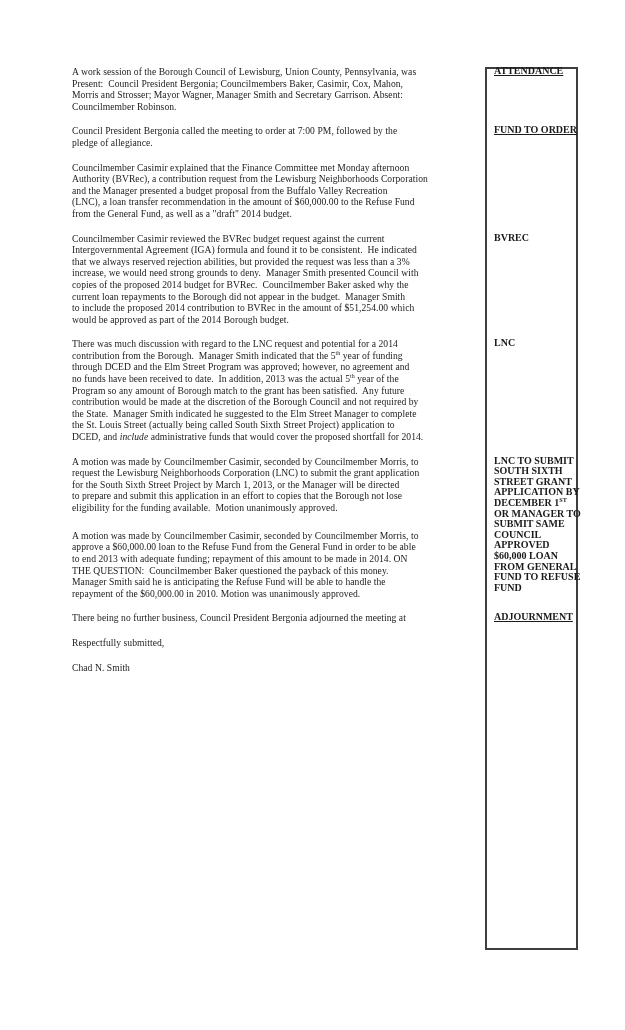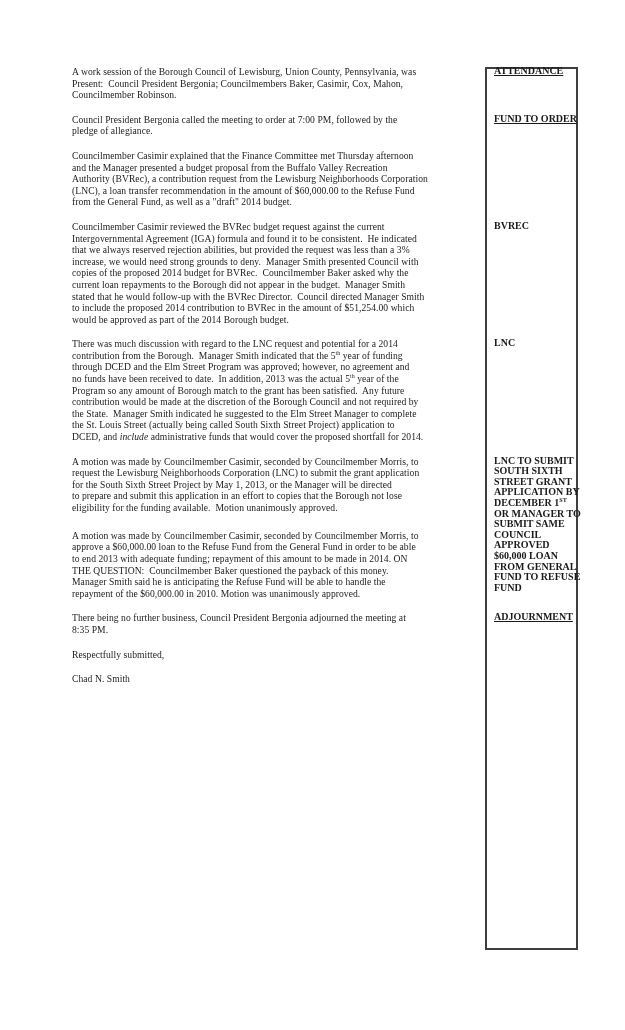--- a/index.html
+++ b/index.html
@@ -38,54 +38,54 @@
 </head>
 <body>
 
 <div class="page">
   <div class="margin-box"></div>
   <div class="doc" id="doc-rows">
       <div class="row">
         <div class="para">
           <div class="line"><span>A work session of the Borough Council of Lewisburg, Union County, Pennsylvania, was</span></div>
           <div class="line"><span>Present:  Council President Bergonia; Councilmembers Baker, Casimir, Cox, Mahon,</span></div>
+          <div class="line"><span>Morris and Strosser; Mayor Wagner, Manager Smith and Secretary Garrison. Absent:</span></div>
           <div class="line"><span>Councilmember Robinson.</span></div>
         </div>
         <div class="note u">
           <div class="note-line"><span>ATTENDANCE</span></div>
         </div>
       </div>
       <div class="row">
         <div class="para">
           <div class="line"><span>Council President Bergonia called the meeting to order at 7:00 PM, followed by the</span></div>
           <div class="line"><span>pledge of allegiance.</span></div>
         </div>
         <div class="note u">
           <div class="note-line"><span>FUND TO ORDER</span></div>
         </div>
       </div>
       <div class="row">
         <div class="para">
-          <div class="line"><span>Councilmember Casimir explained that the Finance Committee met Thursday afternoon</span></div>
+          <div class="line"><span>Councilmember Casimir explained that the Finance Committee met Monday afternoon</span></div>
+          <div class="line"><span>Authority (BVRec), a contribution request from the Lewisburg Neighborhoods Corporation</span></div>
           <div class="line"><span>and the Manager presented a budget proposal from the Buffalo Valley Recreation</span></div>
-          <div class="line"><span>Authority (BVRec), a contribution request from the Lewisburg Neighborhoods Corporation</span></div>
           <div class="line"><span>(LNC), a loan transfer recommendation in the amount of $60,000.00 to the Refuse Fund</span></div>
           <div class="line"><span>from the General Fund, as well as a "draft" 2014 budget.</span></div>
         </div>
         <div class="note"></div>
       </div>
       <div class="row">
         <div class="para">
           <div class="line"><span>Councilmember Casimir reviewed the BVRec budget request against the current</span></div>
           <div class="line"><span>Intergovernmental Agreement (IGA) formula and found it to be consistent.  He indicated</span></div>
           <div class="line"><span>that we always reserved rejection abilities, but provided the request was less than a 3%</span></div>
           <div class="line"><span>increase, we would need strong grounds to deny.  Manager Smith presented Council with</span></div>
           <div class="line"><span>copies of the proposed 2014 budget for BVRec.  Councilmember Baker asked why the</span></div>
           <div class="line"><span>current loan repayments to the Borough did not appear in the budget.  Manager Smith</span></div>
-          <div class="line"><span>stated that he would follow-up with the BVRec Director.  Council directed Manager Smith</span></div>
           <div class="line"><span>to include the proposed 2014 contribution to BVRec in the amount of $51,254.00 which</span></div>
           <div class="line"><span>would be approved as part of the 2014 Borough budget.</span></div>
         </div>
         <div class="note">
           <div class="note-line"><span>BVREC</span></div>
         </div>
       </div>
       <div class="row">
         <div class="para">
           <div class="line"><span>There was much discussion with regard to the LNC request and potential for a 2014</span></div>
@@ -99,21 +99,21 @@
           <div class="line"><span>DCED, and </span><span class="ri">include</span><span> administrative funds that would cover the proposed shortfall for 2014.</span></div>
         </div>
         <div class="note">
           <div class="note-line"><span>LNC</span></div>
         </div>
       </div>
       <div class="row">
         <div class="para">
           <div class="line"><span>A motion was made by Councilmember Casimir, seconded by Councilmember Morris, to</span></div>
           <div class="line"><span>request the Lewisburg Neighborhoods Corporation (LNC) to submit the grant application</span></div>
-          <div class="line"><span>for the South Sixth Street Project by May 1, 2013, or the Manager will be directed</span></div>
+          <div class="line"><span>for the South Sixth Street Project by March 1, 2013, or the Manager will be directed</span></div>
           <div class="line"><span>to prepare and submit this application in an effort to copies that the Borough not lose</span></div>
           <div class="line"><span>eligibility for the funding available.  Motion unanimously approved.</span></div>
         </div>
         <div class="note">
           <div class="note-line"><span>LNC TO SUBMIT</span></div>
           <div class="note-line"><span>SOUTH SIXTH</span></div>
           <div class="note-line"><span>STREET GRANT</span></div>
           <div class="note-line"><span>APPLICATION BY</span></div>
           <div class="note-line"><span>DECEMBER 1</span><sup>ST</sup></div>
           <div class="note-line"><span>OR MANAGER TO</span></div>
@@ -134,21 +134,20 @@
           <div class="note-line"><span>APPROVED</span></div>
           <div class="note-line"><span>$60,000 LOAN</span></div>
           <div class="note-line"><span>FROM GENERAL</span></div>
           <div class="note-line"><span>FUND TO REFUSE</span></div>
           <div class="note-line"><span>FUND</span></div>
         </div>
       </div>
       <div class="row">
         <div class="para">
           <div class="line"><span>There being no further business, Council President Bergonia adjourned the meeting at</span></div>
-          <div class="line"><span>8:35 PM.</span></div>
         </div>
         <div class="note u">
           <div class="note-line"><span>ADJOURNMENT</span></div>
         </div>
       </div>
       <div class="row">
         <div class="para">
           <div class="line"><span>Respectfully submitted,</span></div>
         </div>
         <div class="note"></div>

